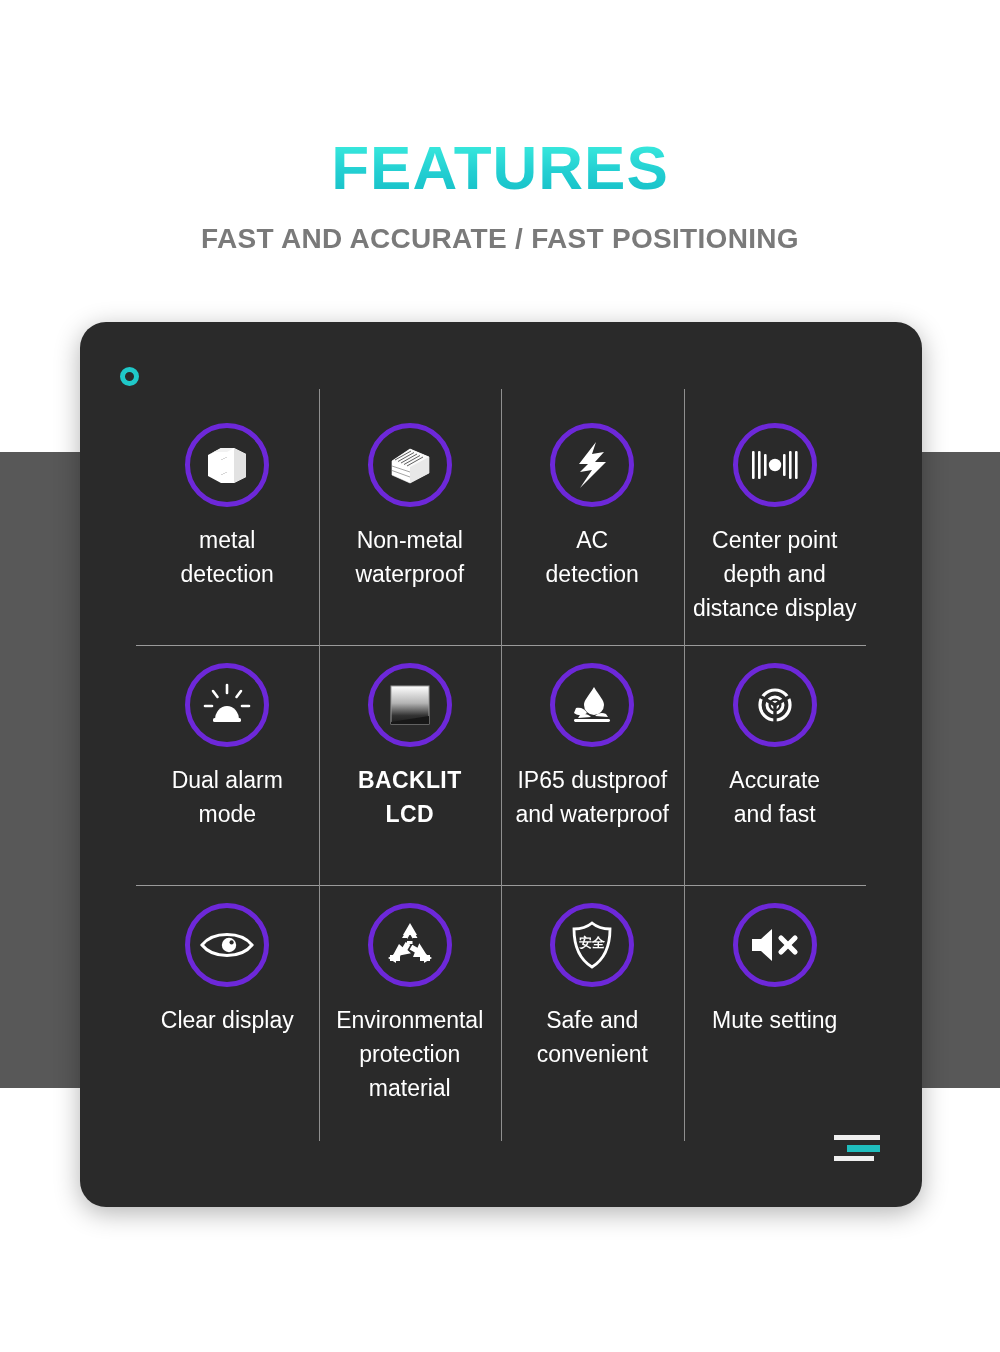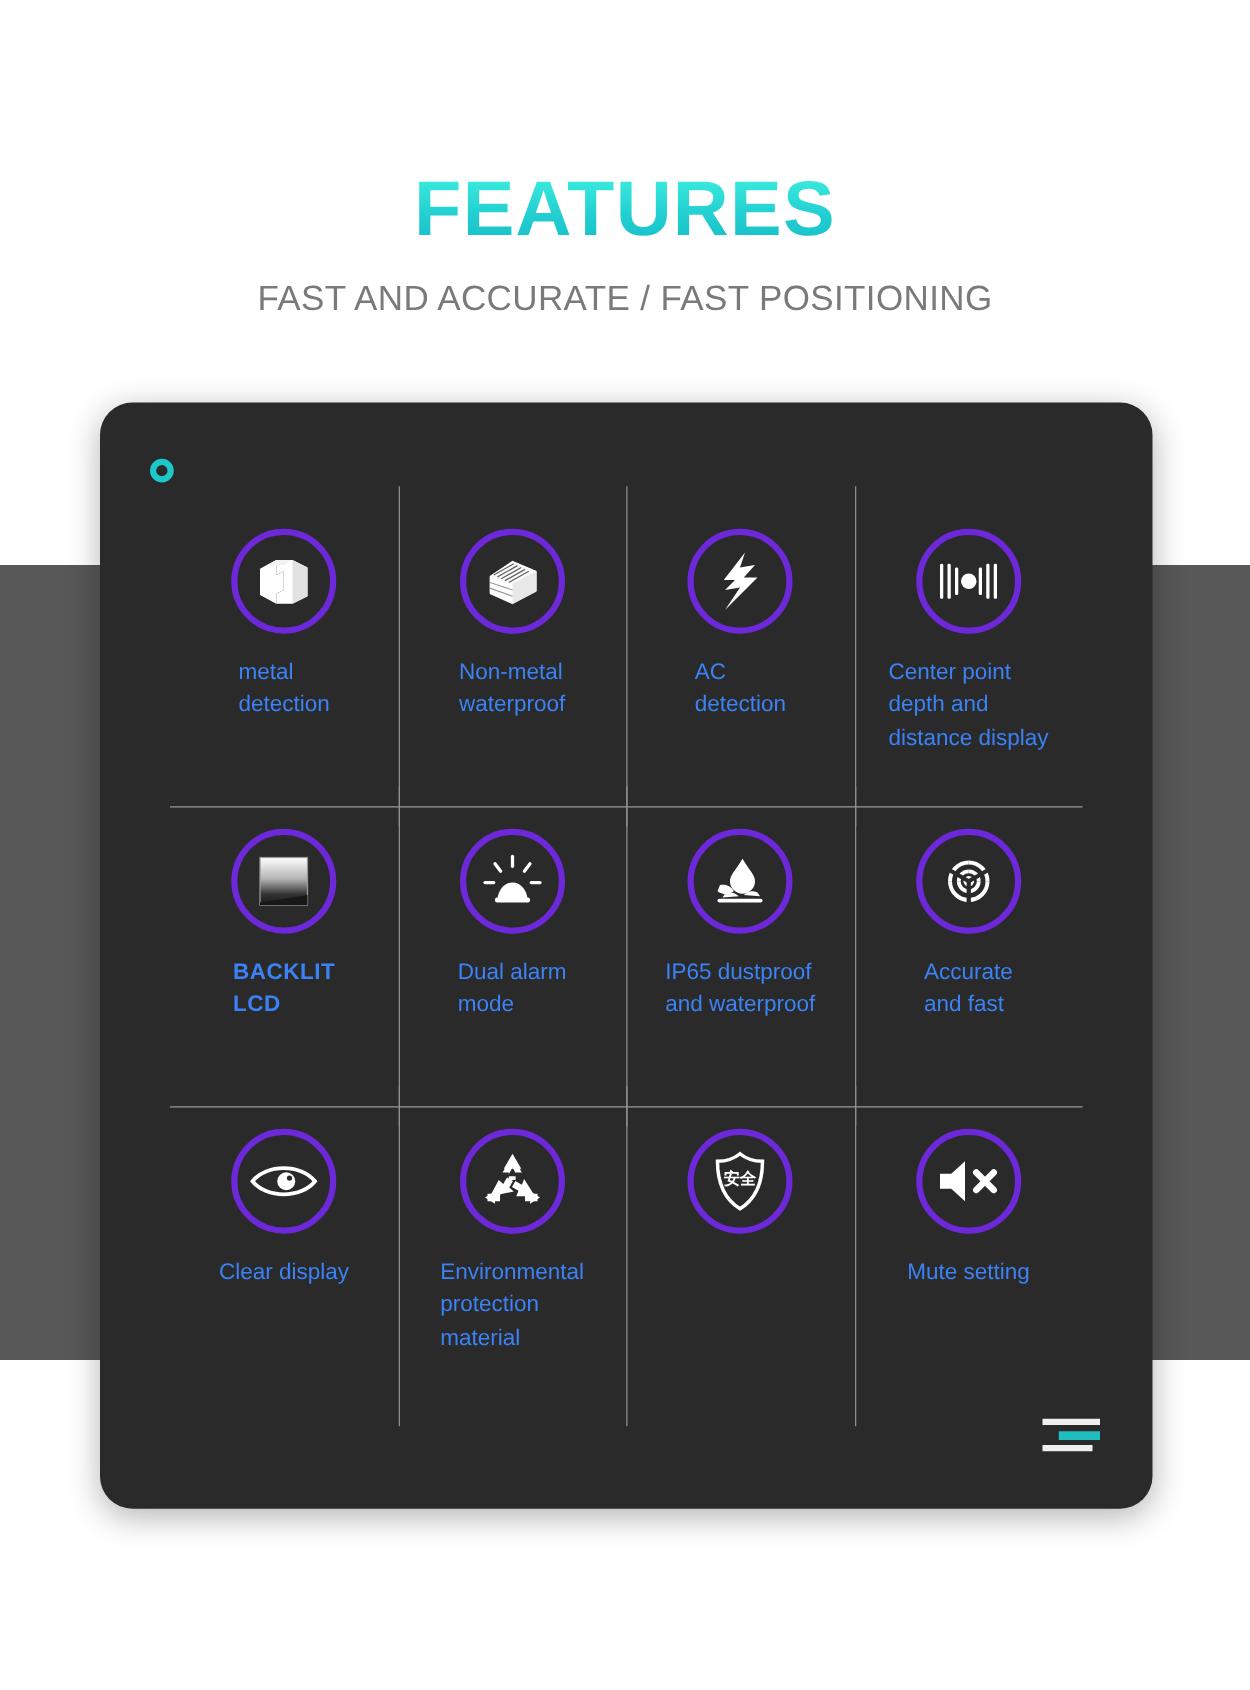--- a/index.html
+++ b/index.html
@@ -47,21 +47,21 @@
     line-height: 1;
     background: linear-gradient(180deg, #3ef0e0 0%, #23cfd2 55%, #14bdc6 100%);
     -webkit-background-clip: text;
     background-clip: text;
     color: transparent;
     -webkit-text-fill-color: transparent;
   }
   .subtitle {
     margin-top: 24px;
     font-size: 28px;
-    font-weight: normal;
+    font-weight: bold;
     color: #7a7a7a;
     letter-spacing: 0.3px;
   }
 
   
   .card {
     position: absolute;
     left: 80px;
     top: 322px;
     width: 842px;
@@ -151,23 +151,24 @@
     border-radius: 50%;
     display: flex;
     align-items: center;
     justify-content: center;
     flex: 0 0 auto;
   }
   .icon-wrap svg { display: block; }
 
   .cell-label {
     margin-top: 17px;
-    color: #3b82f6;
-    font-size: 18px;
+    color: #ffffff;
+    font-size: 23px;
     line-height: 1.47;
+    text-align: center;
     max-width: 185px;
     white-space: pre-line;
   }
   .cell-label.strong { font-weight: bold; letter-spacing: 0.4px; }
 
   .cn-text {
     font-size: 13px;
     font-weight: bold;
     fill: #ffffff;
     font-family: "DejaVu Sans", sans-serif;
@@ -265,20 +266,40 @@
               </svg>
             </div>
             <div class="cell-label">Center point
 depth and
 distance display</div>
           </div>
 
         </div>
 
         <div class="grid-row">
+
+          <div class="cell">
+            <div class="icon-wrap">
+              <svg width="52" height="46" viewBox="0 0 52 46">
+                <g fill="#ffffff">
+                  <path d="M14 38 a12 14 0 0 1 24 0 z"></path>
+                  <rect x="12" y="36" width="28" height="4" rx="1.6"></rect>
+                </g>
+                <g stroke="#ffffff" stroke-width="2.6" stroke-linecap="round">
+                  <line x1="26" y1="3" x2="26" y2="11"></line>
+                  <line x1="12" y1="9" x2="16.5" y2="15"></line>
+                  <line x1="40" y1="9" x2="35.5" y2="15"></line>
+                  <line x1="4" y1="24" x2="11" y2="24"></line>
+                  <line x1="48" y1="24" x2="41" y2="24"></line>
+                </g>
+              </svg>
+            </div>
+            <div class="cell-label">Dual alarm
+mode</div>
+          </div>
 
           <div class="cell">
             <div class="icon-wrap">
               <svg width="46" height="46" viewBox="0 0 46 46">
                 <defs>
                   <linearGradient id="lcdGrad" x1="0" y1="0" x2="0" y2="1">
                     <stop offset="0%" stop-color="#ffffff"></stop>
                     <stop offset="45%" stop-color="#b4b4b4"></stop>
                     <stop offset="78%" stop-color="#323232"></stop>
                     <stop offset="100%" stop-color="#1b1b1b"></stop>
@@ -287,40 +308,20 @@
                 <rect x="4" y="4" width="38" height="38" fill="url(#lcdGrad)" stroke="#9a9a9a" stroke-width="1"></rect>
                 <polygon points="4,40 42,34 42,42 4,42" fill="#181818"></polygon>
               </svg>
             </div>
             <div class="cell-label strong">BACKLIT
 LCD</div>
           </div>
 
           <div class="cell">
             <div class="icon-wrap">
-              <svg width="52" height="46" viewBox="0 0 52 46">
-                <g fill="#ffffff">
-                  <path d="M14 38 a12 14 0 0 1 24 0 z"></path>
-                  <rect x="12" y="36" width="28" height="4" rx="1.6"></rect>
-                </g>
-                <g stroke="#ffffff" stroke-width="2.6" stroke-linecap="round">
-                  <line x1="26" y1="3" x2="26" y2="11"></line>
-                  <line x1="12" y1="9" x2="16.5" y2="15"></line>
-                  <line x1="40" y1="9" x2="35.5" y2="15"></line>
-                  <line x1="4" y1="24" x2="11" y2="24"></line>
-                  <line x1="48" y1="24" x2="41" y2="24"></line>
-                </g>
-              </svg>
-            </div>
-            <div class="cell-label">Dual alarm
-mode</div>
-          </div>
-
-          <div class="cell">
-            <div class="icon-wrap">
               <svg width="52" height="42" viewBox="0 0 52 42">
                 <g fill="#ffffff">
                   <path d="M28 3 c6 10 10 13 10 18 a10 10 0 0 1 -20 0 c0 -5 4 -8 10 -18 z"></path>
                   <path d="M10 24 c5 -1 9 1 11 5 c-4 3 -9 3 -13 0 z"></path>
                   <path d="M14 31 c4 -2 8 -1 11 2 l-13 1 z"></path>
                   <path d="M40 30 c-4 -2 -8 -1 -11 2 l13 1 z"></path>
                   <rect x="8" y="35" width="36" height="3" rx="1.4"></rect>
                 </g>
               </svg>
             </div>
@@ -397,20 +398,22 @@
 material</div>
           </div>
 
           <div class="cell">
             <div class="icon-wrap">
               <svg width="46" height="50" viewBox="0 0 46 50">
                 <path d="M23 3 C17 8 10 9 5 9 C5 26 10 39 23 47 C36 39 41 26 41 9 C36 9 29 8 23 3 z" fill="none" stroke="#ffffff" stroke-width="2.8"></path>
                 <text class="cn-text" x="23" y="27" text-anchor="middle">安全</text>
               </svg>
             </div>
+            <div class="cell-label">Safe and
+convenient</div>
           </div>
 
           <div class="cell">
             <div class="icon-wrap">
               <svg width="54" height="40" viewBox="0 0 54 40">
                 <g fill="#ffffff">
                   <polygon points="4,14 13,14 24,4 24,36 13,26 4,26"></polygon>
                 </g>
                 <g stroke="#ffffff" stroke-width="5.2" stroke-linecap="round">
                   <line x1="33" y1="13" x2="47" y2="27"></line>

